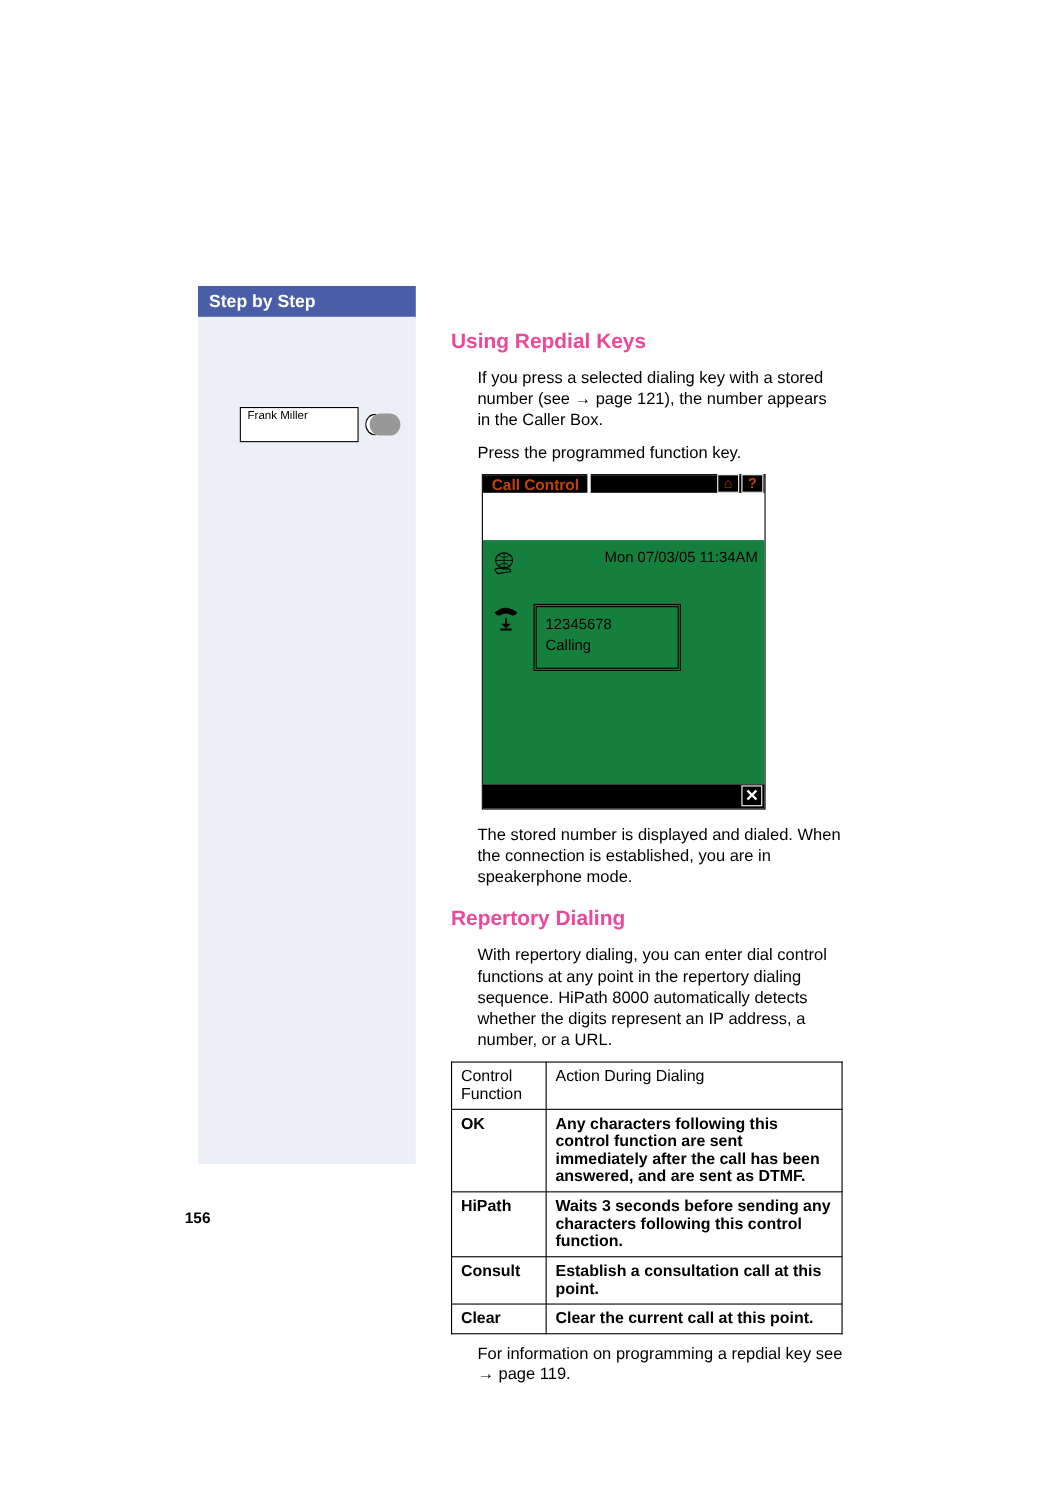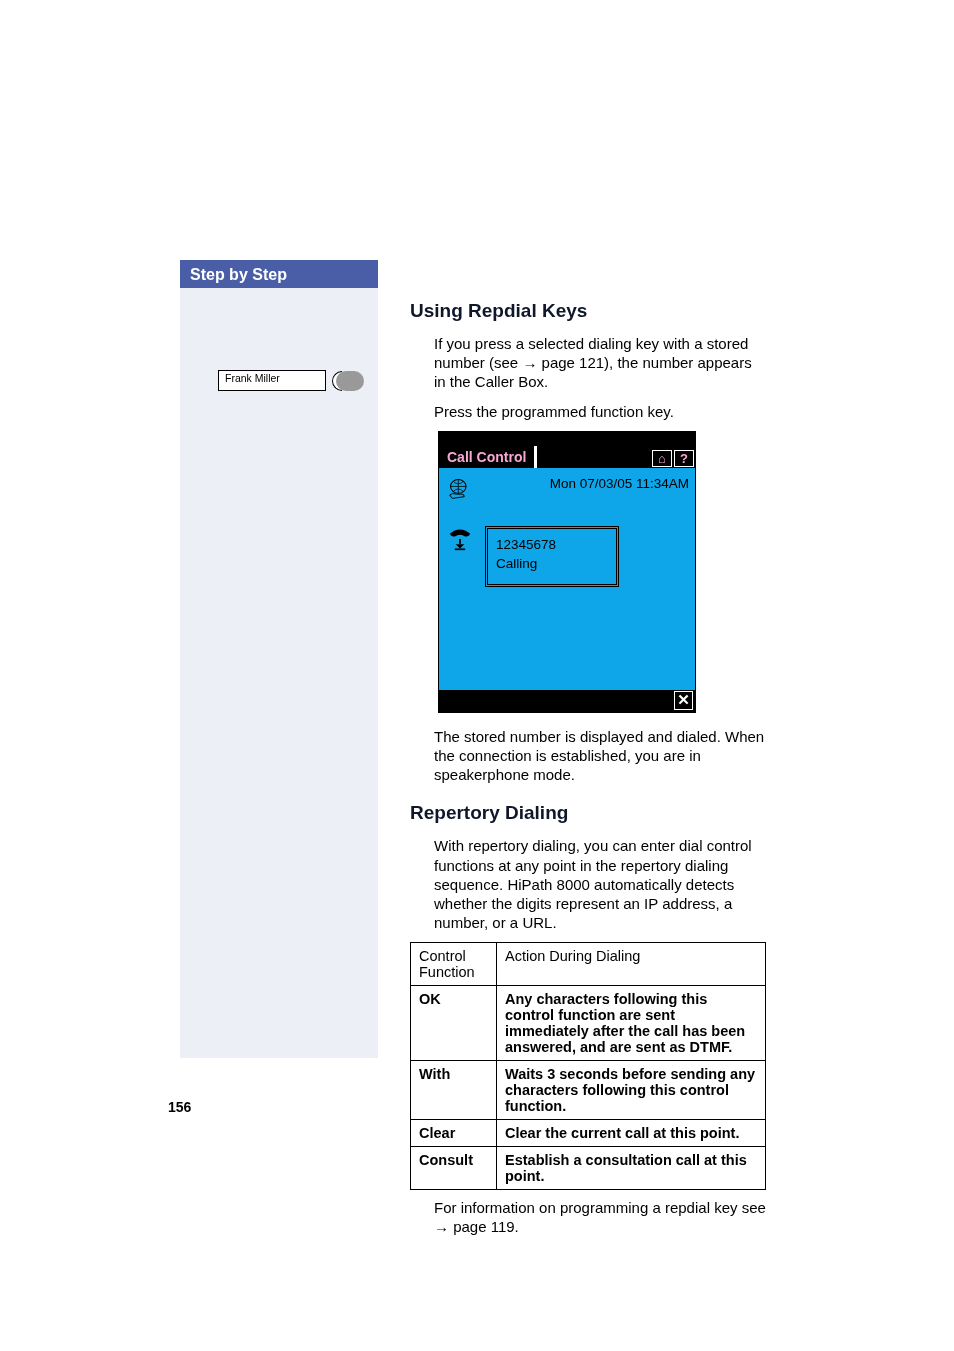--- a/index.html
+++ b/index.html
@@ -56,21 +56,21 @@
   .chip {
     display: flex;
     align-items: center;
     gap: 6px;
   }
   .chip-box {
     border: 1px solid #000;
     font-size: 10.5px;
     padding: 2px 6px 2px 6px;
     width: 108px;
-    height: 21px;
+    height: 32px;
     line-height: 11px;
     background: #fff;
   }
   .chip-oval {
     width: 10px;
     height: 20px;
     border: 1.2px solid #000;
     border-right: none;
     border-top-left-radius: 10px;
     border-bottom-left-radius: 10px;
@@ -90,61 +90,62 @@
     width: 198px;
     padding-right: 14px;
   }
   .content {
     position: absolute;
     left: 410px;
     top: 300px;
     width: 356px;
   }
   h2.blue {
-    color: #0f172a;
+    color: #ec4899;
     font-size: 19px;
     font-weight: bold;
     margin-bottom: 12px;
   }
   p { font-size: 15px; line-height: 1.28; margin-bottom: 10px; margin-left: 24px; }
   .arrow { font-family: Arial; }
   .phone-screen {
     width: 258px;
     margin: 10px 0 14px 28px;
     border: 1px solid #000;
   }
   .ps-header {
     background: #000;
-    color: #f9a8d4;
-    display: flex;
-    align-items: flex-end;
-    height: 36px;
+    color: #c2410c;
+    display: flex;
+    align-items: center;
+    height: 16px;
   }
   .ps-header-title {
     flex: 0 0 auto;
     padding: 3px 8px;
     font-weight: bold;
     font-size: 14px;
     border-right: 3px solid #fff;
   }
   .ps-header-spacer { flex: 1; }
   .ps-header-icon {
     width: 20px;
     border: 1.5px solid #fff;
     display: flex;
     align-items: center;
     justify-content: center;
     margin: 1px;
     font-size: 13px;
     font-weight: bold;
   }
   .ps-body {
-    background: #0ea5e9;
+    background: #15803d;
     position: relative;
     height: 222px;
+    margin-top: 43px;
   }
   .ps-datetime {
     position: absolute;
     top: 8px;
     right: 6px;
     font-size: 13.5px;
   }
   .ps-row {
     position: absolute;
     top: 8px;
@@ -297,30 +298,30 @@
           <th style="width:86px;">Control Function</th>
           <th>Action During Dialing</th>
         </tr>
       </thead>
       <tbody>
         <tr>
           <td>OK</td>
           <td>Any characters following this control function are sent immediately after the call has been answered, and are sent as DTMF.</td>
         </tr>
         <tr>
-          <td>With</td>
+          <td>HiPath</td>
           <td>Waits 3 seconds before sending any characters following this control function.</td>
+        </tr>
+        <tr>
+          <td>Consult</td>
+          <td>Establish a consultation call at this point.</td>
         </tr>
         <tr>
           <td>Clear</td>
           <td>Clear the current call at this point.</td>
-        </tr>
-        <tr>
-          <td>Consult</td>
-          <td>Establish a consultation call at this point.</td>
         </tr>
       </tbody>
     </table>
 
     <p style="margin-top:8px;">
       <span>For information on programming a repdial key see </span><br>
       <span class="arrow">→</span><span> page 119.</span>
     </p>
 
   </div>

